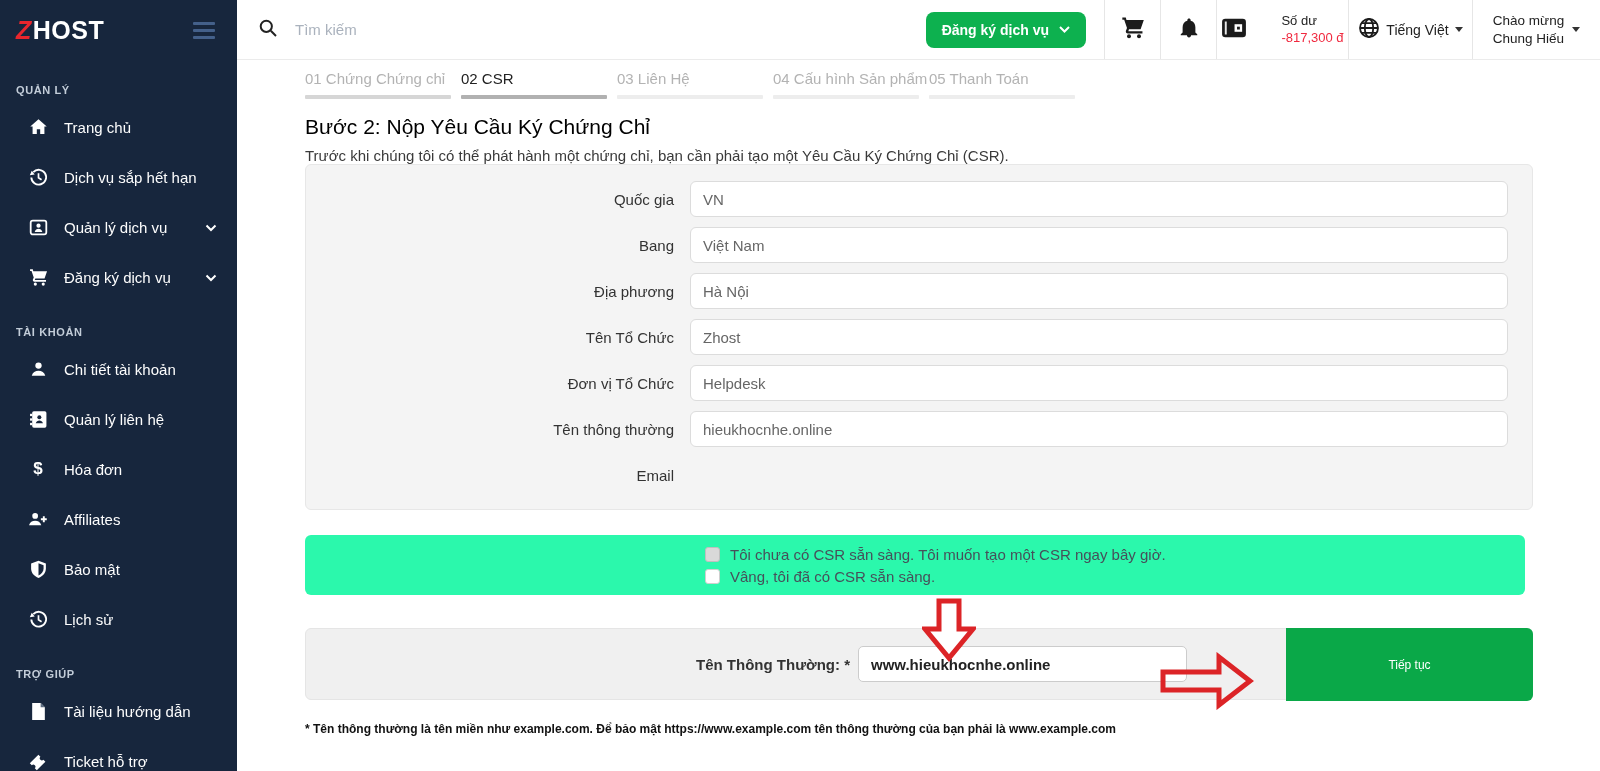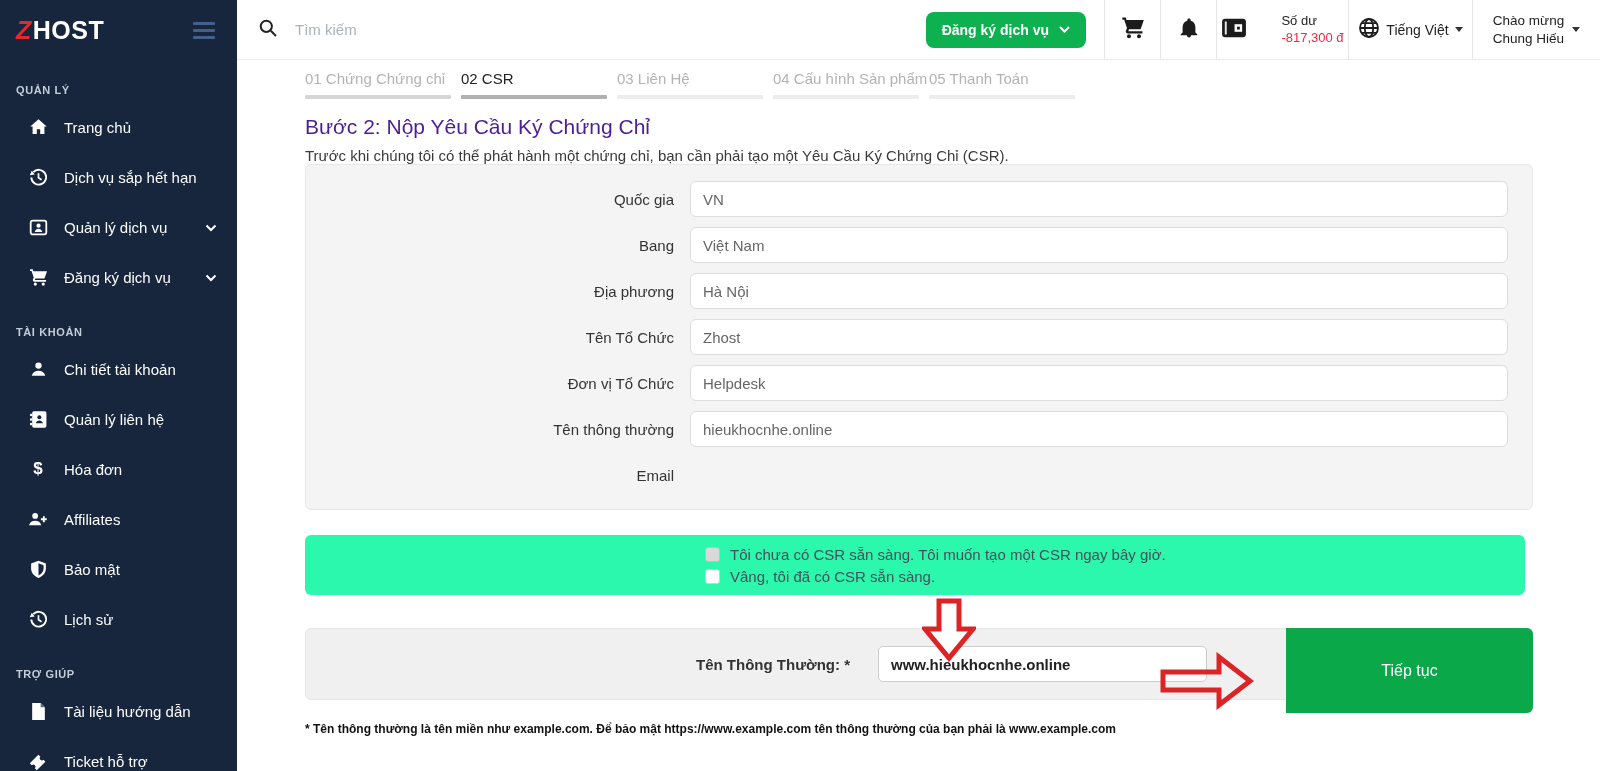--- a/index.html
+++ b/index.html
@@ -47,40 +47,40 @@
   .content { position:absolute; left:237px; top:60px; width:1363px; height:711px; background:#fff; padding:10px 67px 0 68px; }
   .steps { display:flex; list-style:none; }
   .step { width:156px; flex:none; cursor:pointer; }
   .step .s-lbl { font-size:15px; color:#b3b3b3; white-space:nowrap; margin-bottom:8px; }
   .step .s-bar { width:146px; height:4px; background:#ededed; border-radius:1px; }
   .step.done .s-lbl { color:#b3b3b3; }
   .step.done .s-bar { background:#d6d6d6; }
   .step.active .s-lbl { color:#222; }
   .step.active .s-bar { background:#b1b1b1; }
 
-  .page-heading { margin-top:16px; font-size:21px; font-weight:400; color:#4c1d95; }
+  .page-heading { margin-top:16px; font-size:21px; font-weight:400; color:#000000; }
   .page-sub { margin-top:8px; font-size:15px; color:#3a3a3a; }
 
   .form-panel { width:1228px; background:#f4f4f4; border:1px solid #e7e7e7; border-radius:6px; padding:16px 24px; }
   .f-row { display:flex; align-items:center; height:36px; margin-bottom:10px; }
   .f-row:last-child { margin-bottom:0; }
   .f-label { width:360px; text-align:right; font-size:15px; color:#333; padding-right:16px; flex:none; }
   .f-input { flex:1; height:36px; border:1px solid #dcdcdc; border-radius:6px; background:#fff; font-size:15px; color:#666; padding:0 12px; outline:none; font-family:inherit; }
 
   .csr-banner { margin-top:25px; width:1220px; height:60px; background:#2bf8ac; border-radius:6px; display:flex; flex-direction:column; justify-content:center; gap:5px; padding-left:400px; }
   .cb-row { display:flex; align-items:center; gap:10px; cursor:pointer; }
   .cb { width:15px; height:15px; border-radius:3px; flex:none; }
   .cb.gray { background:#d9d9d9; border:1px solid #bfbfbf; }
   .cb.white { background:#fff; border:1px solid #cfcfcf; }
   .cb-label { font-size:15px; color:#46505a; }
 
   .action-row { position:relative; margin-top:33px; width:1228px; height:72px; background:#f0f0f0; border:1px solid #e5e5e5; border-radius:6px; display:flex; align-items:center; padding-left:390px; }
-  .a-label { font-size:15px; font-weight:700; color:#333; margin-right:28px; }
+  .a-label { font-size:15px; font-weight:700; color:#333; margin-right:8px; }
   .a-input { width:329px; height:36px; border:1px solid #ccc; border-radius:5px; background:#fff; font-size:15px; font-weight:700; color:#222; padding:0 12px; outline:none; font-family:inherit; }
-  .continue-btn { position:absolute; right:-1px; top:-1px; height:85px; width:247px; background:#0aa848; color:#fff; border:none; border-radius:0 6px 6px 0; font-size:16px; cursor:pointer; font-family:inherit; }
+  .continue-btn { position:absolute; right:-1px; top:-1px; height:73px; width:247px; background:#0aa848; color:#fff; border:none; border-radius:0 6px 6px 0; font-size:12px; cursor:pointer; font-family:inherit; }
 
   .footnote { margin-top:22px; font-size:12px; font-weight:700; color:#111; }
 
   .arrow-abs { position:absolute; pointer-events:none; }
   .arrow-down { left:685px; top:538px; }
   .arrow-right { left:923px; top:592px; }
 </style>
 </head>
 <body>
 

